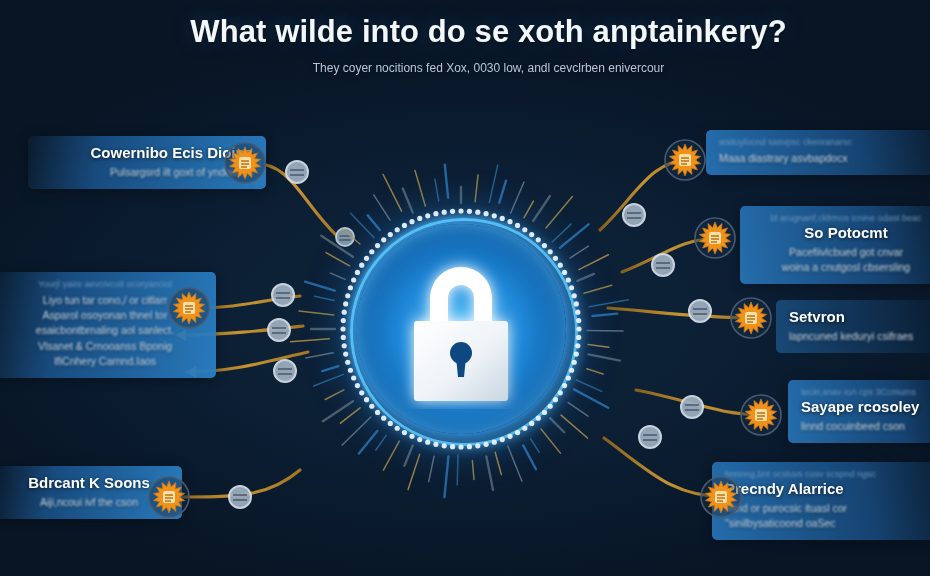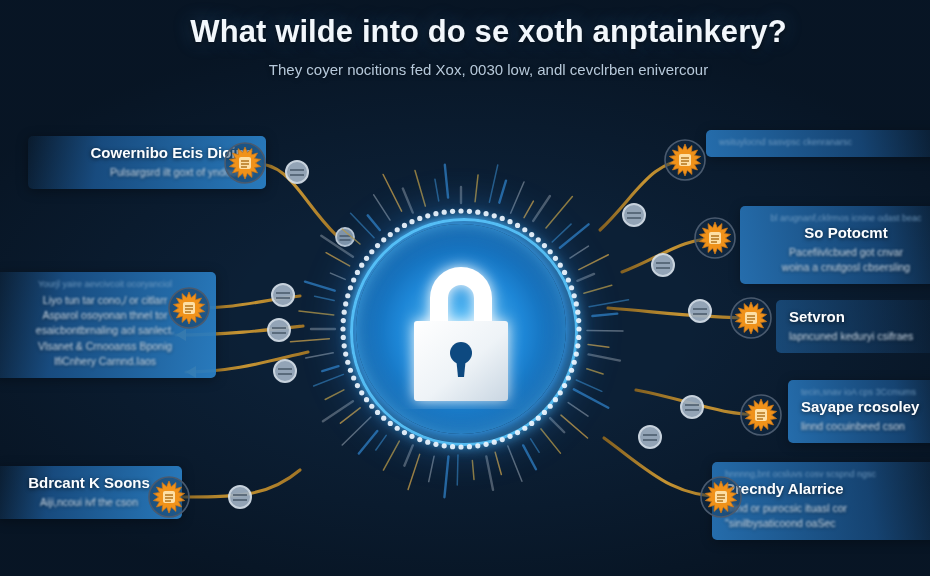--- a/index.html
+++ b/index.html
@@ -18,21 +18,21 @@
   }
 
   
   .head{position:absolute;left:0;right:0;top:14px;text-align:center;z-index:30;margin-left:47px;}
   .title{
     font-size:31px;font-weight:bold;color:#f2f7fc;letter-spacing:.1px;
     text-shadow:0 2px 7px rgba(0,0,0,.75),0 0 18px rgba(90,160,230,.35);
     filter:blur(.35px);
   }
   .subtitle{
-    margin-top:11px;font-size:15px;color:#c3d6e8;font-weight:500;
+    margin-top:11px;font-size:12px;color:#c3d6e8;font-weight:500;
     text-shadow:0 1px 5px rgba(0,0,0,.7);filter:blur(.7px);opacity:.93;
   }
 
   
   .hub{position:absolute;left:330px;top:198px;width:262px;height:262px;z-index:12;}
   .spokes{position:absolute;inset:-46px;}
   .glow-ring{
     position:absolute;left:26px;top:26px;width:210px;height:210px;border-radius:50%;
     background:radial-gradient(circle at 50% 52%, #5fc8ff 0%, #1d86d6 42%, #0f5fa8 70%, #0a4179 100%);
     box-shadow:0 0 12px 3px rgba(60,170,255,.85),0 0 42px 12px rgba(40,130,220,.48),
@@ -425,20 +425,21 @@
   </div>
 
   <div class="lab l-left ta-c" style="left:-4px;top:466px;width:160px">
     <div class="ghost"></div>
     <div class="t">Bdrcant K Soons</div>
     <div class="s">Aiji,ncoui ivf the cson</div>
   </div>
 
   <div class="lab l-right" style="left:706px;top:130px;width:212px">
     <div class="ghost">wsituylocnd sasvpsc ckenranarsc</div>
+    <div class="s">Maaa diastrary asvbapdocx</div>
   </div>
 
   <div class="lab l-right ta-c" style="left:740px;top:206px;width:186px">
     <div class="ghost">bl arugnanf,cklrmos icnine odast beac</div>
     <div class="t">So Potocmt</div>
     <div class="s" style="white-space:pre-line">Pacefiivlcbued got cnvar
 woina a cnutgosl cbsersling</div>
   </div>
 
   <div class="lab l-faint" style="left:776px;top:300px;width:150px">

